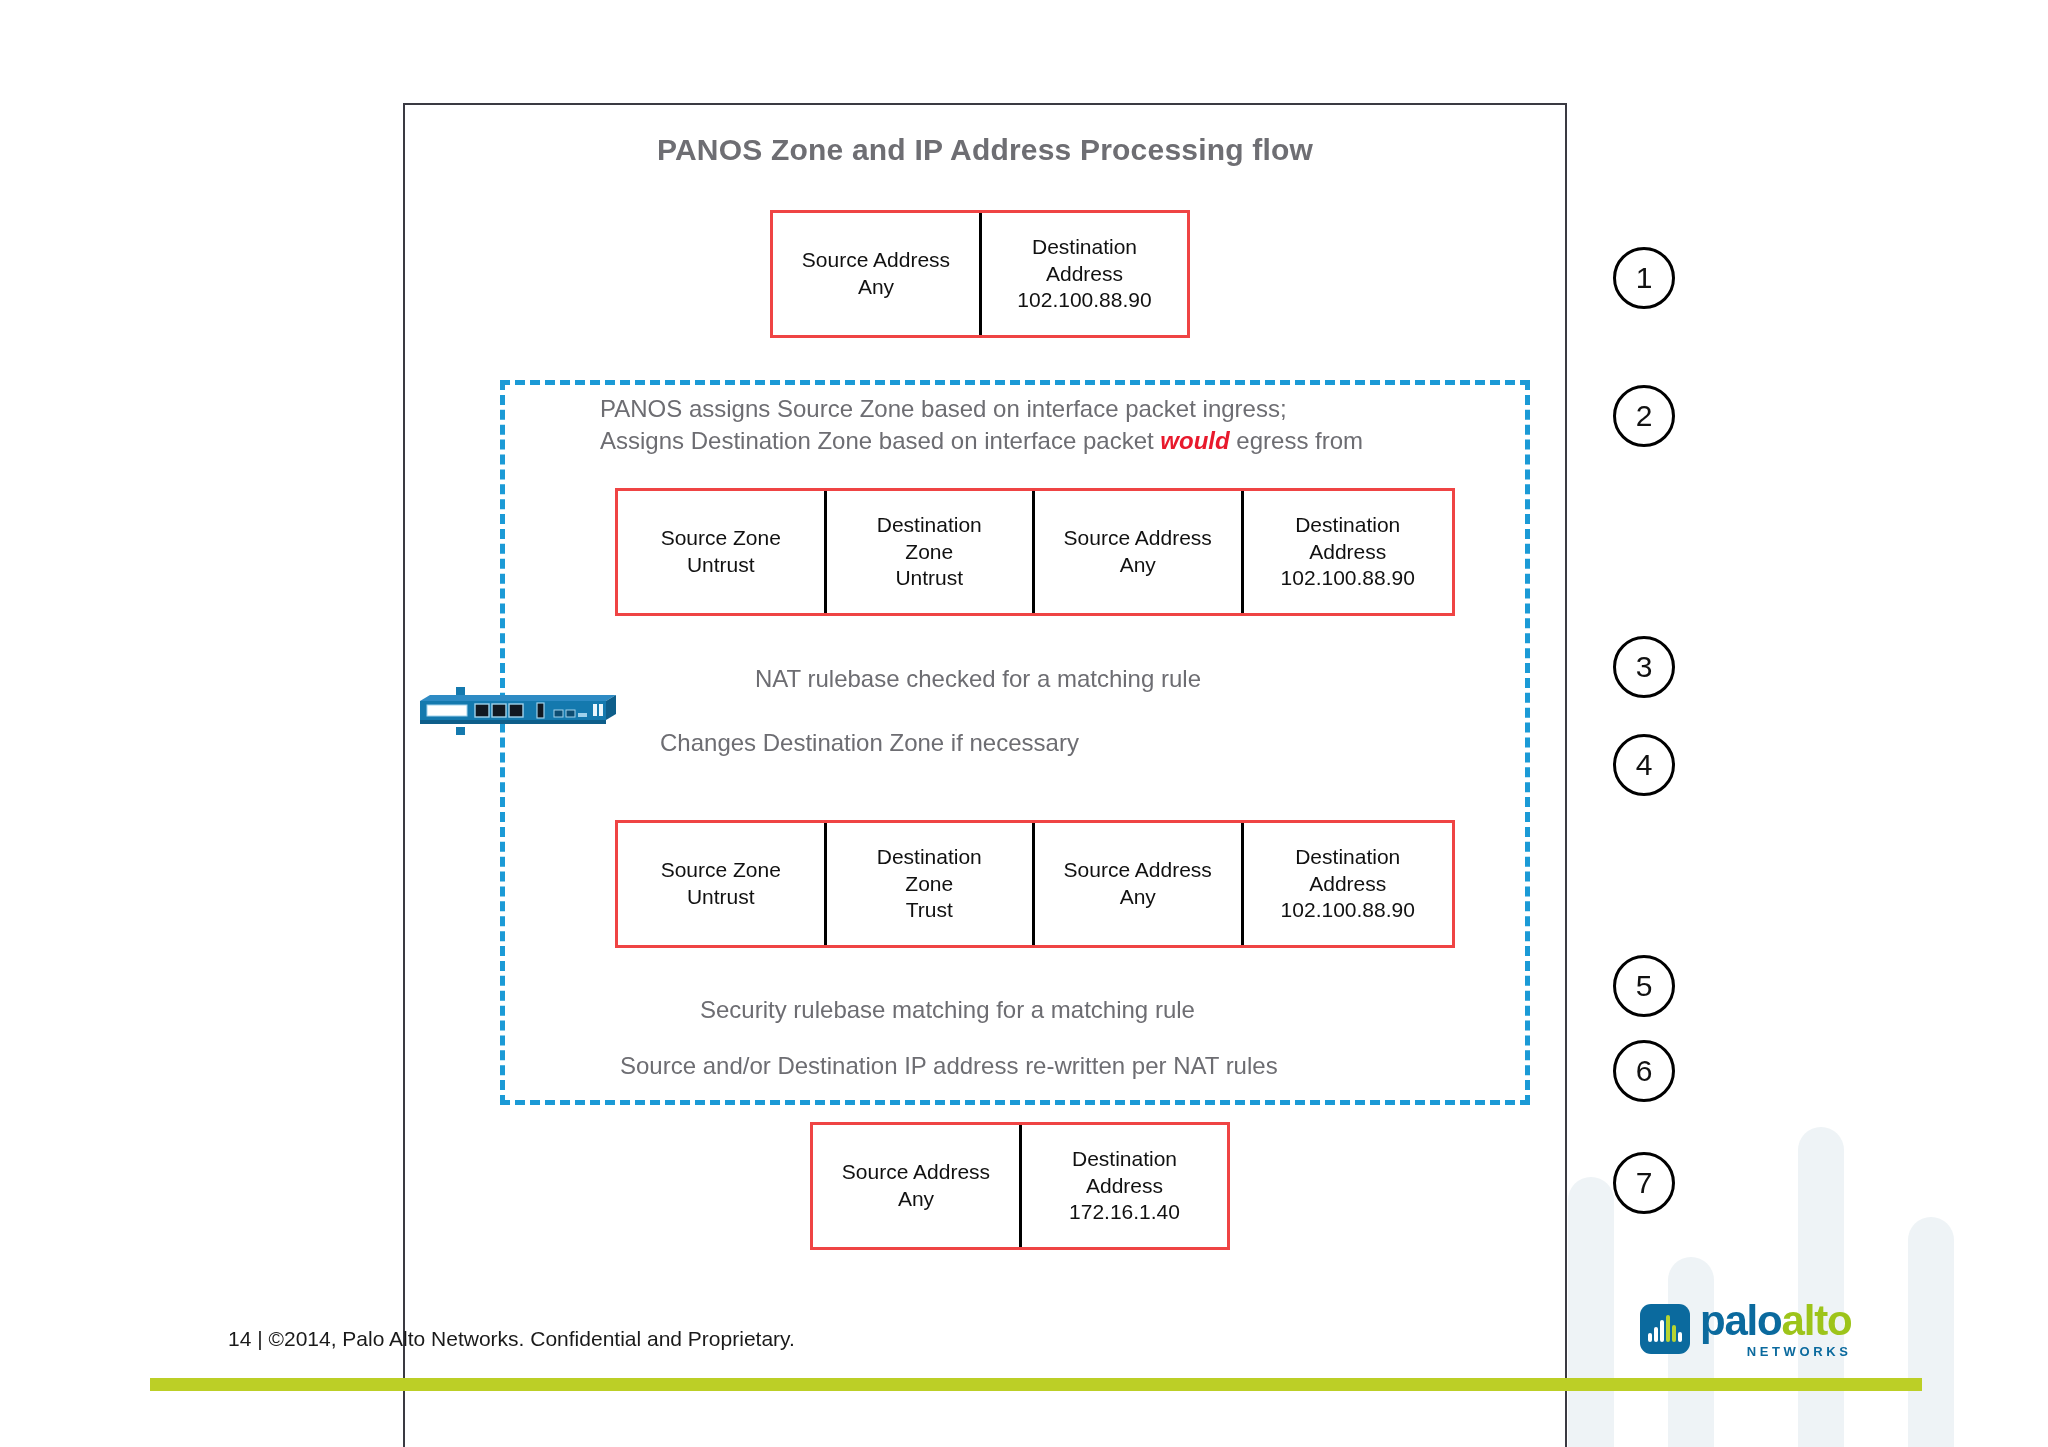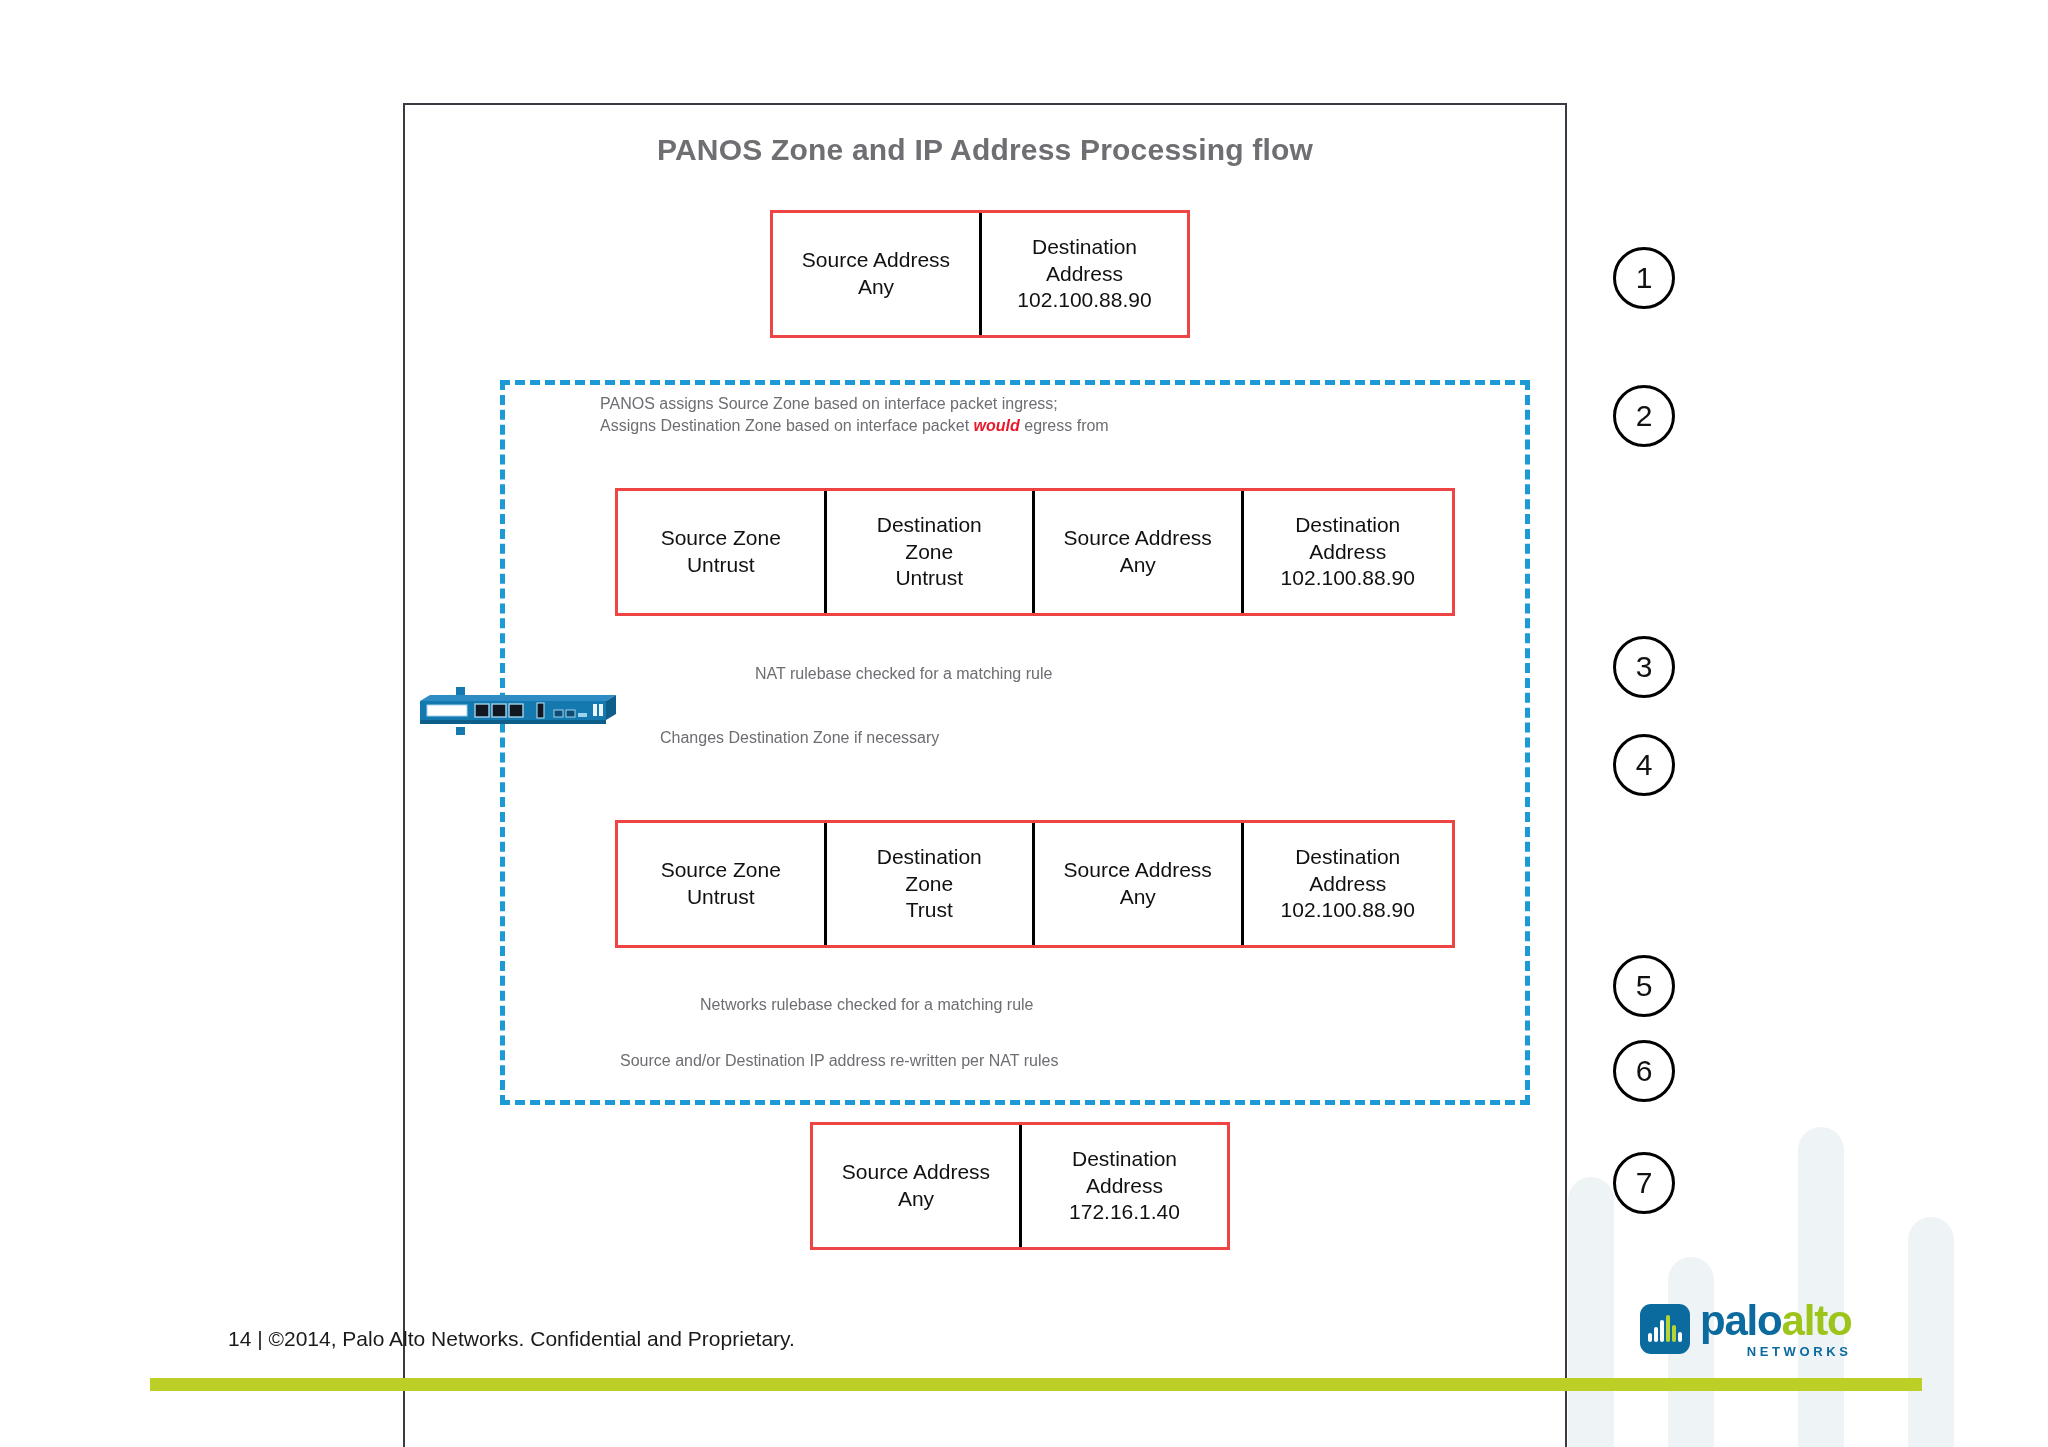--- a/index.html
+++ b/index.html
@@ -107,21 +107,21 @@
   #table-postnat { left: 615px; top: 820px; width: 840px; height: 128px; }
   #table-prenat .cell, #table-postnat .cell { width: 210px; }
 
   #table-final { left: 810px; top: 1122px; width: 420px; height: 128px; }
   #table-final .cell:nth-child(1) { width: 212px; }
   #table-final .cell:nth-child(2) { width: 208px; }
 
   
   .note {
     position: absolute;
-    font-size: 16px;
+    font-size: 24px;
     color: #6d6d72;
     line-height: 1.35;
     white-space: nowrap;
   }
   .note .emph {
     color: #e8192c;
     font-style: italic;
     font-weight: bold;
   }
   #note-assign   { left: 600px; top: 393px; }
@@ -323,21 +323,21 @@
     <span>Source Address</span>
     <span>Any</span>
   </div>
   <div class="cell">
     <span>Destination</span>
     <span>Address</span>
     <span>102.100.88.90</span>
   </div>
 </div>
 
-<div class="note" id="note-security">Networks rulebase checked for a matching rule</div>
+<div class="note" id="note-security">Security rulebase matching for a matching rule</div>
 <div class="note" id="note-rewrite">Source and/or Destination IP address re-written per NAT rules</div>
 
 <div class="packet-table" id="table-final">
   <div class="cell">
     <span>Source Address</span>
     <span>Any</span>
   </div>
   <div class="cell">
     <span>Destination</span>
     <span>Address</span>

